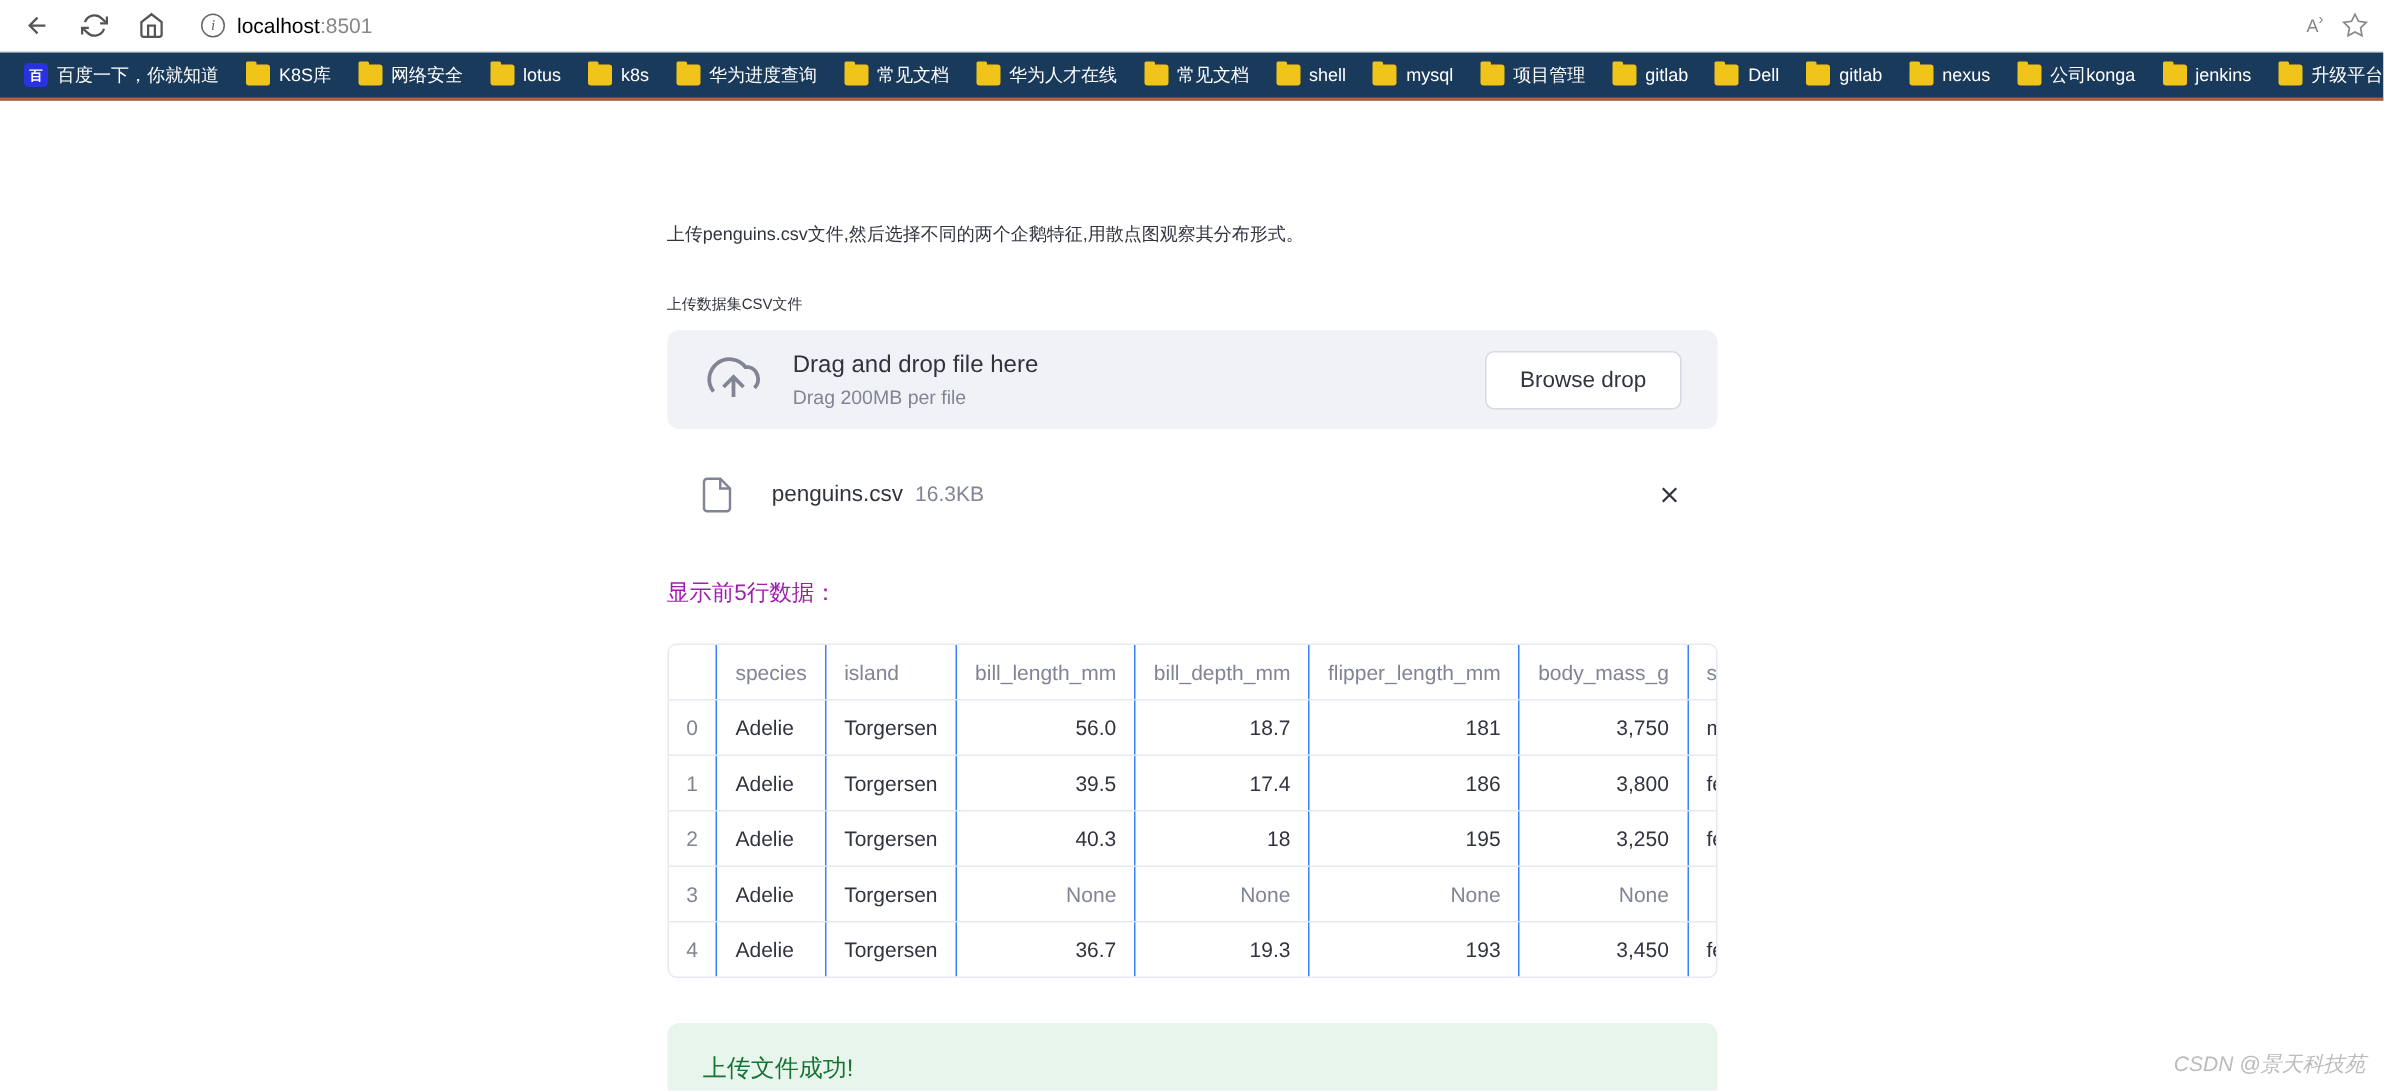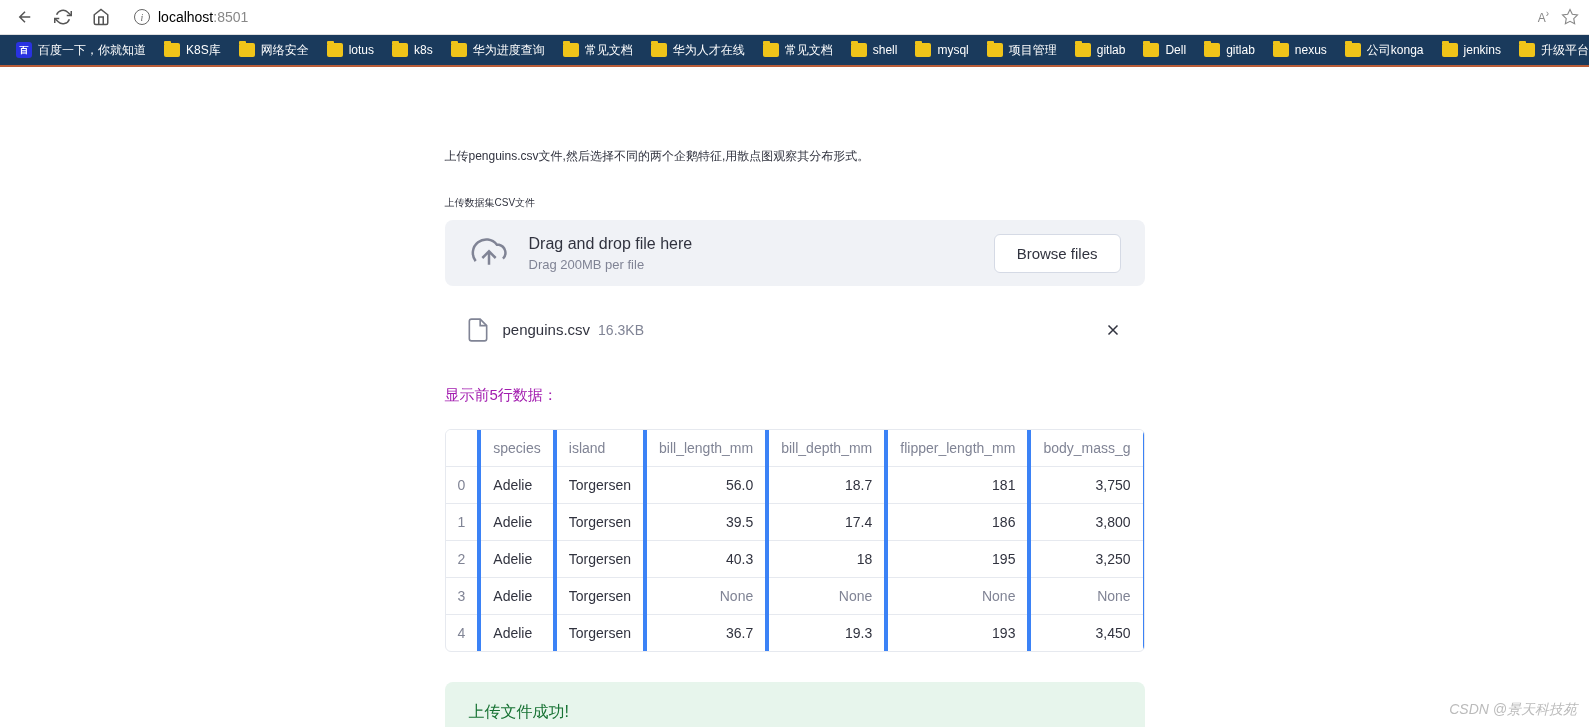--- a/index.html
+++ b/index.html
@@ -25,31 +25,31 @@
     .description { font-size: 12px; color: #31333f; margin-bottom: 30px; line-height: 1.6; }
     .label { font-size: 10px; color: #31333f; margin-bottom: 10px; }
     
     .file-uploader { background: #f0f2f6; border-radius: 8px; padding: 13px 24px; display: flex; align-items: center; gap: 20px; margin-bottom: 18px; }
     .cloud-icon { width: 40px; height: 40px; color: #808495; }
     .upload-text { flex: 1; }
     .upload-title { font-size: 16px; color: #31333f; margin-bottom: 4px; }
     .upload-limit { font-size: 13px; color: #808495; }
     .browse-btn { background: #fff; border: 1px solid #d5dae5; border-radius: 6px; padding: 10px 22px; font-size: 15px; color: #31333f; cursor: pointer; }
     
-    .uploaded-file { display: flex; align-items: center; gap: 12px; padding: 10px 20px; margin-bottom: 30px; }
+    .uploaded-file { display: flex; align-items: center; gap: 24px; padding: 10px 20px; margin-bottom: 30px; }
     .file-icon { width: 26px; height: 32px; color: #808495; }
     .file-name { font-size: 15px; color: #31333f; }
     .file-size { font-size: 14px; color: #808495; margin-left: 8px; }
     .close-btn { margin-left: auto; cursor: pointer; color: #31333f; font-size: 20px; width: 24px; height: 24px; display: flex; align-items: center; justify-content: center; }
     
     .section-label { font-size: 15px; color: #a21caf; margin-bottom: 24px; }
     
     .data-table { border: 1px solid #e6e9ef; border-radius: 6px; overflow: hidden; width: 100%; margin-bottom: 30px; }
     table { border-collapse: collapse; width: 100%; font-size: 14px; }
-    th, td { padding: 10px 12px; text-align: left; border-bottom: 1px solid #e6e9ef; border-right: 4px solid #3b82f6; white-space: nowrap; }
+    th, td { padding: 10px 12px; text-align: left; border-bottom: 1px solid #e6e9ef; border-right: 1px solid #3b82f6; white-space: nowrap; }
     th { background: #fff; color: #808495; font-weight: 400; }
     td { color: #31333f; }
     .idx-col { text-align: right; color: #808495; width: 40px; }
     td.num { text-align: right; }
     td.none { color: #808495; text-align: right; }
     tr:last-child td { border-bottom: none; }
     
     .success-box { background: #e7f5ec; border-radius: 8px; padding: 20px 24px; color: #177233; font-size: 16px; }
     
     .watermark { position: absolute; bottom: 8px; right: 12px; color: #bbb; font-size: 14px; font-style: italic; }
@@ -173,21 +173,21 @@
 
     <div class="file-uploader">
       <svg class="cloud-icon" viewBox="0 0 24 24" fill="none" stroke="currentColor" stroke-width="1.5">
           <path d="M20.39 15.39A5 5 0 0018 7h-1.26A8 8 0 104 16.88"></path>
           <path d="M12 12v7M8 15l4-4 4 4"></path>
         </svg>
       <div class="upload-text">
         <div class="upload-title">Drag and drop file here</div>
         <div class="upload-limit">Drag 200MB per file</div>
       </div>
-      <button class="browse-btn">Browse files</button>
+      <button class="browse-btn">Browse drop</button>
     </div>
 
     <div class="uploaded-file">
       <svg class="file-icon" viewBox="0 0 24 24" fill="none" stroke="currentColor" stroke-width="1.5">
           <path d="M14 2H6a2 2 0 00-2 2v16a2 2 0 002 2h12a2 2 0 002-2V8z"></path>
           <path d="M14 2v6h6"></path>
         </svg>
       <span><span class="file-name">penguins.csv</span><span class="file-size">16.3KB</span></span>
       <span class="close-btn">
         <svg width="18" height="18" viewBox="0 0 24 24" fill="none" stroke="currentColor" stroke-width="2">

